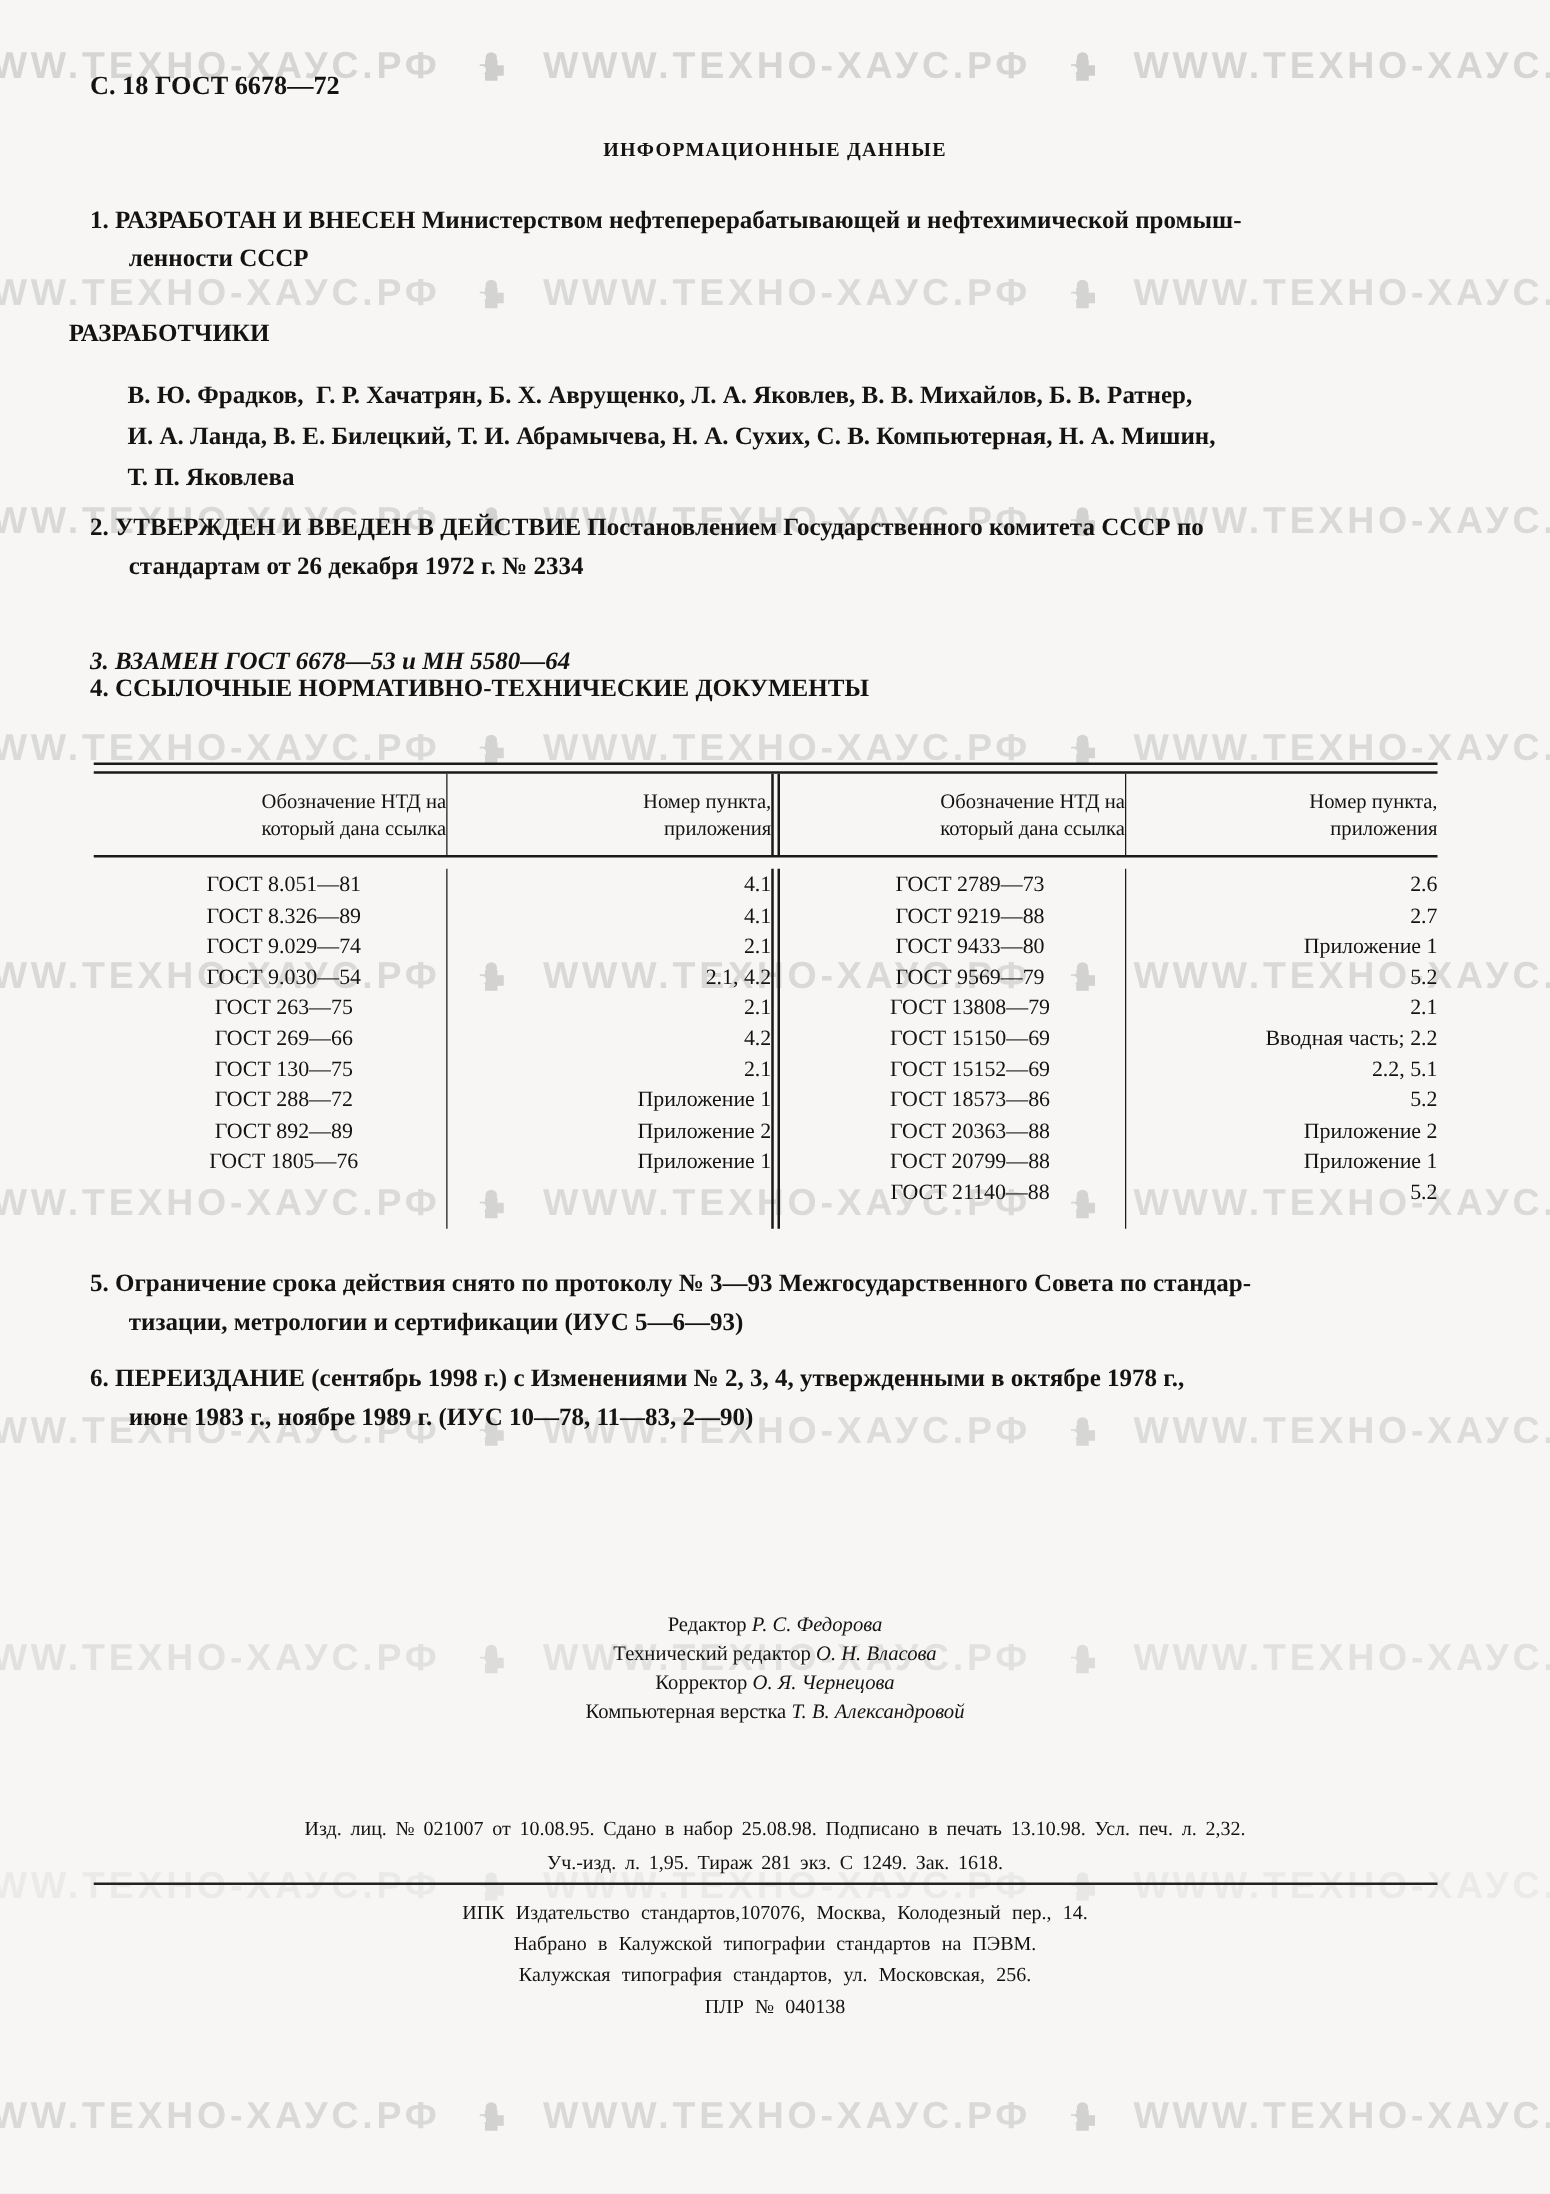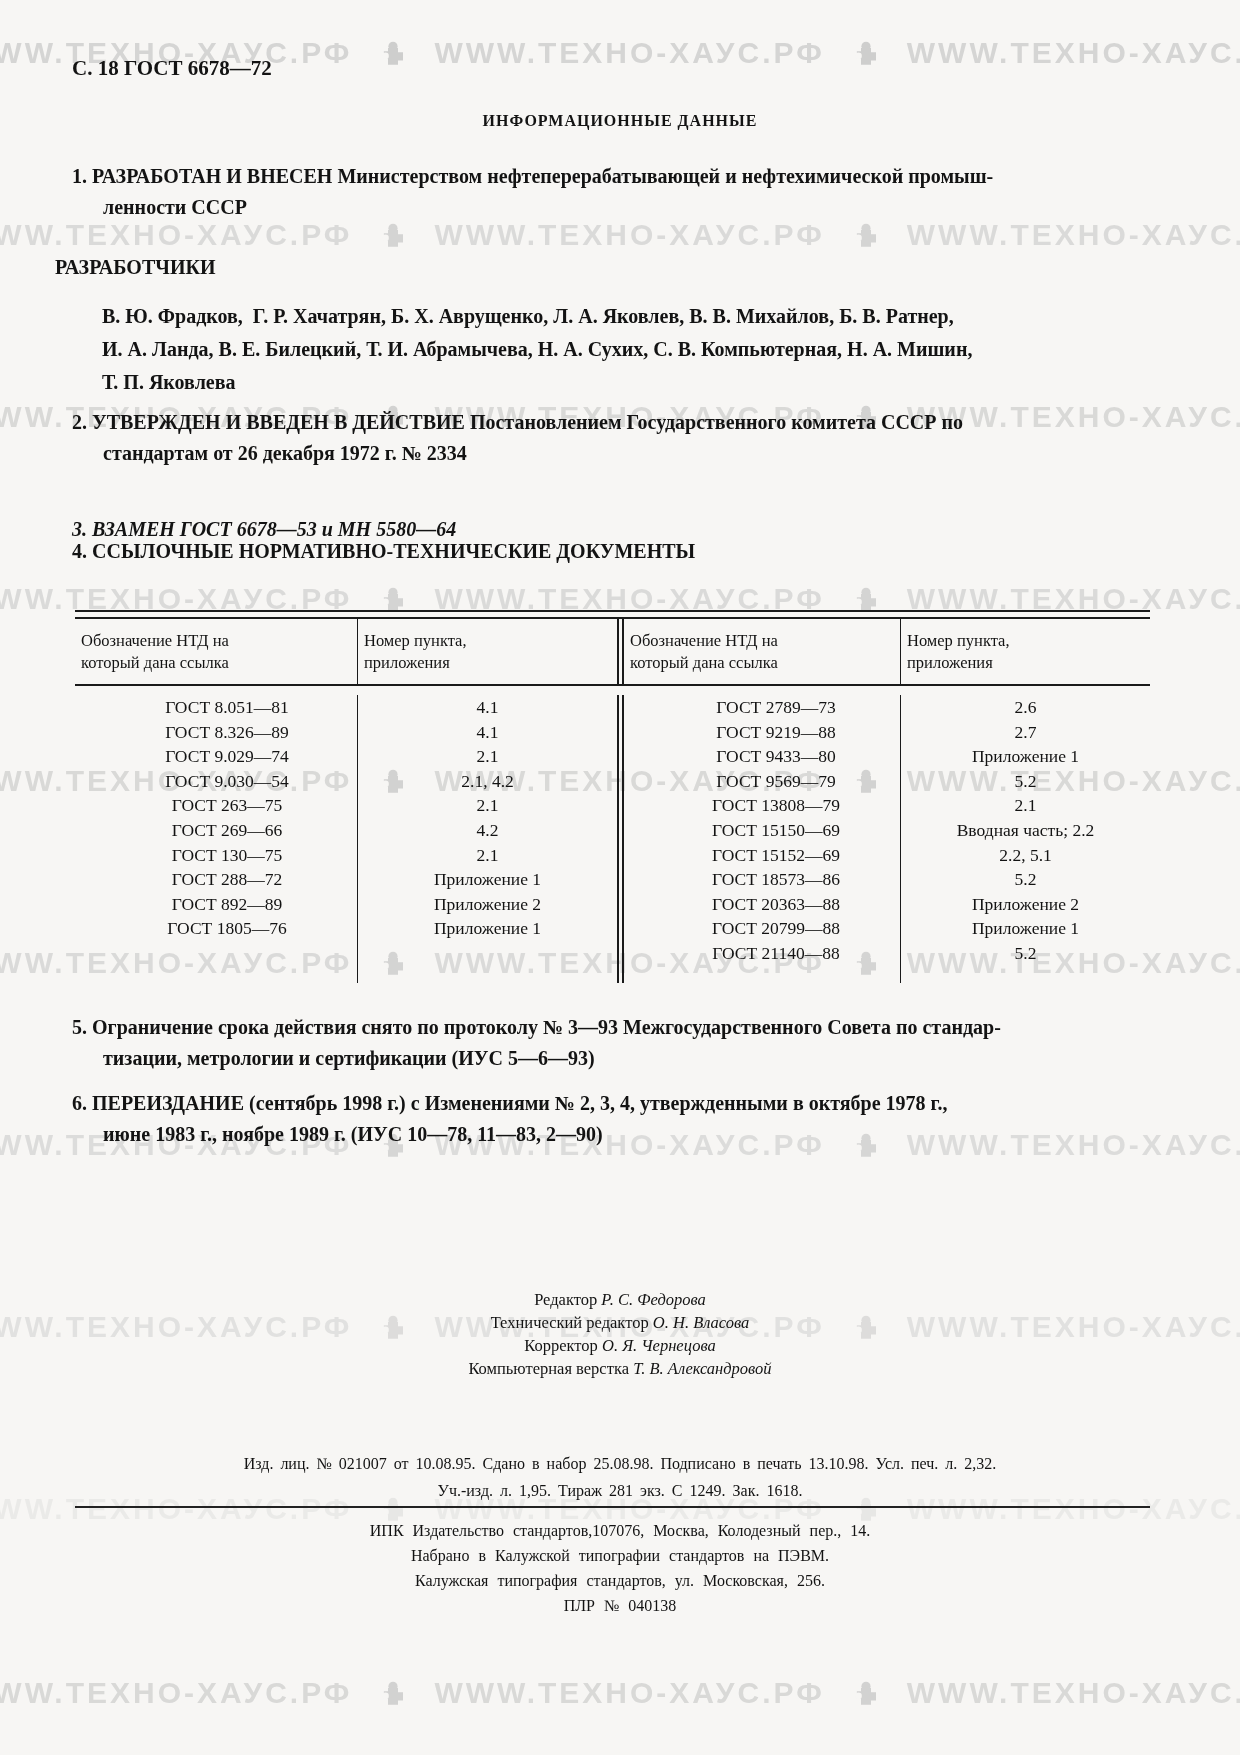--- a/index.html
+++ b/index.html
@@ -37,34 +37,34 @@
   .item-2{top:407px;}
   .item-3{top:514px;font-style:italic;}
   .item-4{top:536px;}
   .item-5{top:1012px;}
   .item-6{top:1088px;}
   
   .reftable{left:75px;top:610px;width:1075px;}
   .tbl-topline{height:5px;border-top:2.5px solid #1a1a1a;border-bottom:2px solid #1a1a1a;}
   .tbl-header{display:flex;border-bottom:2.5px solid #1a1a1a;}
   .hcell{
-    box-sizing:border-box;padding:11px 18px 10px 6px;text-align:left;
+    box-sizing:border-box;padding:11px 0 10px 6px;text-align:right;
     font-size:16.5px;line-height:22px;white-space:pre-line;
   }
   .tbl-body{display:flex;min-height:288px;padding-top:9px;}
   .bcol{box-sizing:border-box;}
   .c1{width:283px;border-right:1.5px solid #1a1a1a;}
   .c2{width:266px;border-right:7px double #1a1a1a;}
   .c3{width:277px;border-right:1.5px solid #1a1a1a;}
   .c4{width:249px;}
   .bcol.c1{padding-left:22px;}
   .bcol.c3{padding-left:28px;}
   .trow{font-size:17.5px;line-height:24.6px;}
   .trow.code{text-align:center;}
-  .trow.ref{text-align:center;}
+  .trow.ref{text-align:right;}
   
   .editors{left:0;top:1288px;width:100%;text-align:center;font-size:16.5px;line-height:23px;}
   .editor-name{font-style:italic;}
   .imprint{left:0;top:1450px;width:100%;text-align:center;font-size:16px;line-height:27px;
     white-space:pre-line;word-spacing:3px;}
   .pub-rule{left:75px;top:1506px;width:1075px;border-top:2.5px solid #222;}
   .publisher{left:0;top:1518px;width:100%;text-align:center;font-size:16px;line-height:25px;
     white-space:pre-line;word-spacing:5px;}
 </style>
 </head>

